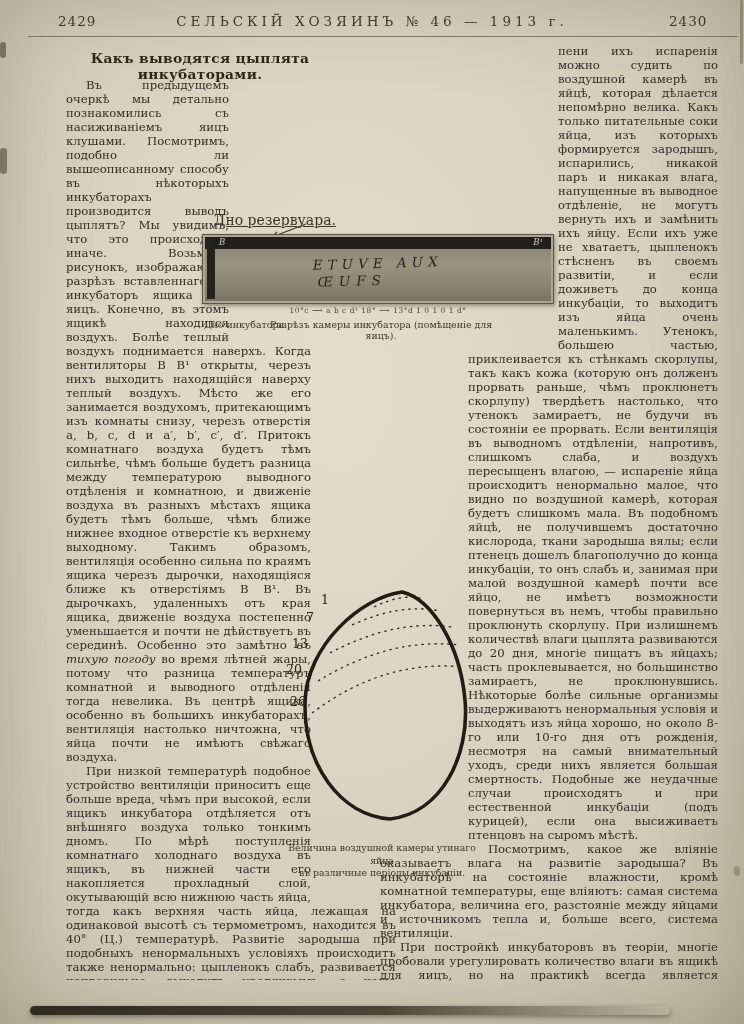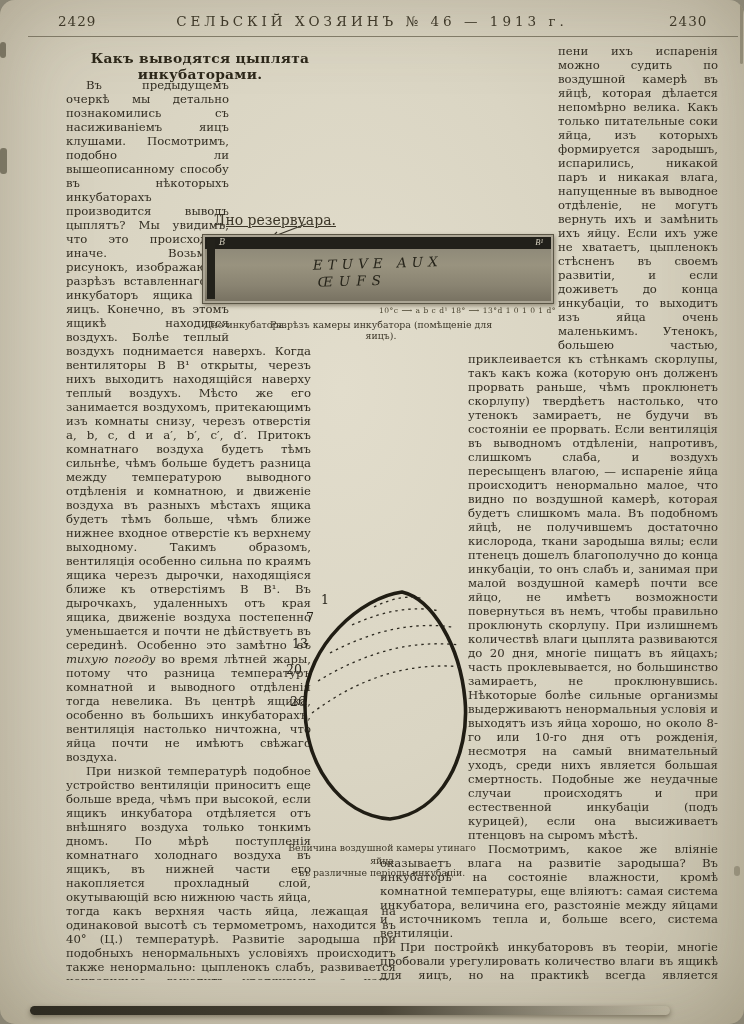--- a/index.html
+++ b/index.html
@@ -2,21 +2,20 @@
 <html lang="ru"><head>
 <meta charset="utf-8">
 <style>
   html,body { margin:0; padding:0; background:#8a8574; }
   .page {
     position:relative; width:744px; height:1024px; overflow:hidden;
     font-family:"DejaVu Serif","Liberation Serif",serif;
     background: radial-gradient(ellipse at 46% 38%, #e2ddcc 0%, #dad5c3 42%, #cfc9b6 75%, #bfb9a3 100%);
     box-shadow: inset 0 0 90px rgba(85,72,45,.28);
     color:#322d22;
-    border-radius:15px;
   }
   
   .hdr-num { position:absolute; top:13px; font-size:13.5px; letter-spacing:1px; color:#3e3828; }
   .hdr-num.l { left:58px; }
   .hdr-num.r { left:669px; }
   .hdr-title { position:absolute; left:0; right:0; top:13px; text-align:center;
                font-size:13.5px; letter-spacing:4px; color:#3e3828; white-space:nowrap; }
   .hdr-rule { position:absolute; left:28px; right:6px; top:36px; border-top:1.3px solid #6d6754; opacity:.8; }
   
   .art-title { position:absolute; left:35px; top:50px; width:330px; text-align:center;
@@ -38,26 +37,26 @@
   
   .fig1 { position:absolute; left:198px; top:212px; width:360px; height:126px; }
   .fig1-toplabel { position:absolute; left:16px; top:0; font-size:14px; color:#3c3628;text-decoration:underline; }
   .fig1-arrow { position:absolute; left:66px; top:9px; }
   .fig1-box { position:absolute; left:4px; top:22px; width:350px; height:68px;
               border:1px solid #5a5545; box-shadow: inset 0 0 0 2px #aca695, 1px 2px 4px rgba(60,52,30,.45);
               background: linear-gradient(180deg,#21201a 0px,#21201a 14px,#8f8a79 14px,#99937f 30px,#8a8472 50px,#767060 100%); }
   .band-left { position:absolute; left:4px; top:4px; bottom:4px; width:8px; background:#23221b; }
   .vent { position:absolute; top:2px; font-size:8.5px; color:#d6d1bf; font-style:italic; }
   .vent-l { left:16px; }
-  .vent-r { right:10px;font-family:Liberation Serif, serif; }
+  .vent-r { right:10px; }
   .etuve { position:absolute; left:0; right:0; top:20px; text-align:center;
            font-style:italic; transform:rotate(-1.6deg); font-size:13.5px; letter-spacing:5px; color:#26241a; }
   .etuve .l2 { display:block; letter-spacing:6px; transform:translateX(-26px); margin-top:1px; }
   .fig1-marks { position:absolute; left:2px; right:2px; top:94px; font-size:7.5px; letter-spacing:.5px;
-                color:#48422f; white-space:nowrap; overflow:hidden; text-align:right; }
+                color:#48422f; white-space:nowrap; overflow:hidden; text-align:center; }
   .fig1-cap-left { position:absolute; left:6px; top:107px; font-size:9.4px; color:#3c3628; }
   .fig1-cap-main { position:absolute; left:68px; top:107px; width:230px; text-align:center; font-size:9.4px; color:#3c3628; }
   
   .fig2 { position:absolute; left:278px; top:584px; width:208px; text-align:center; }
   .fig2 svg { display:block; margin:0 auto; }
   .egg-outline { fill:none; stroke:#201d14; stroke-width:3.6; }
   .egg-dash { fill:none; stroke:#2c2920; stroke-width:1.3; stroke-dasharray:2.5 4; }
   .egg-num { font-family:"DejaVu Serif","Liberation Serif",serif; font-size:12.5px; fill:#28251c; }
   .fig2-cap { margin-top:10px; font-size:9.3px; line-height:12.5px; color:#3c3628; }
   

